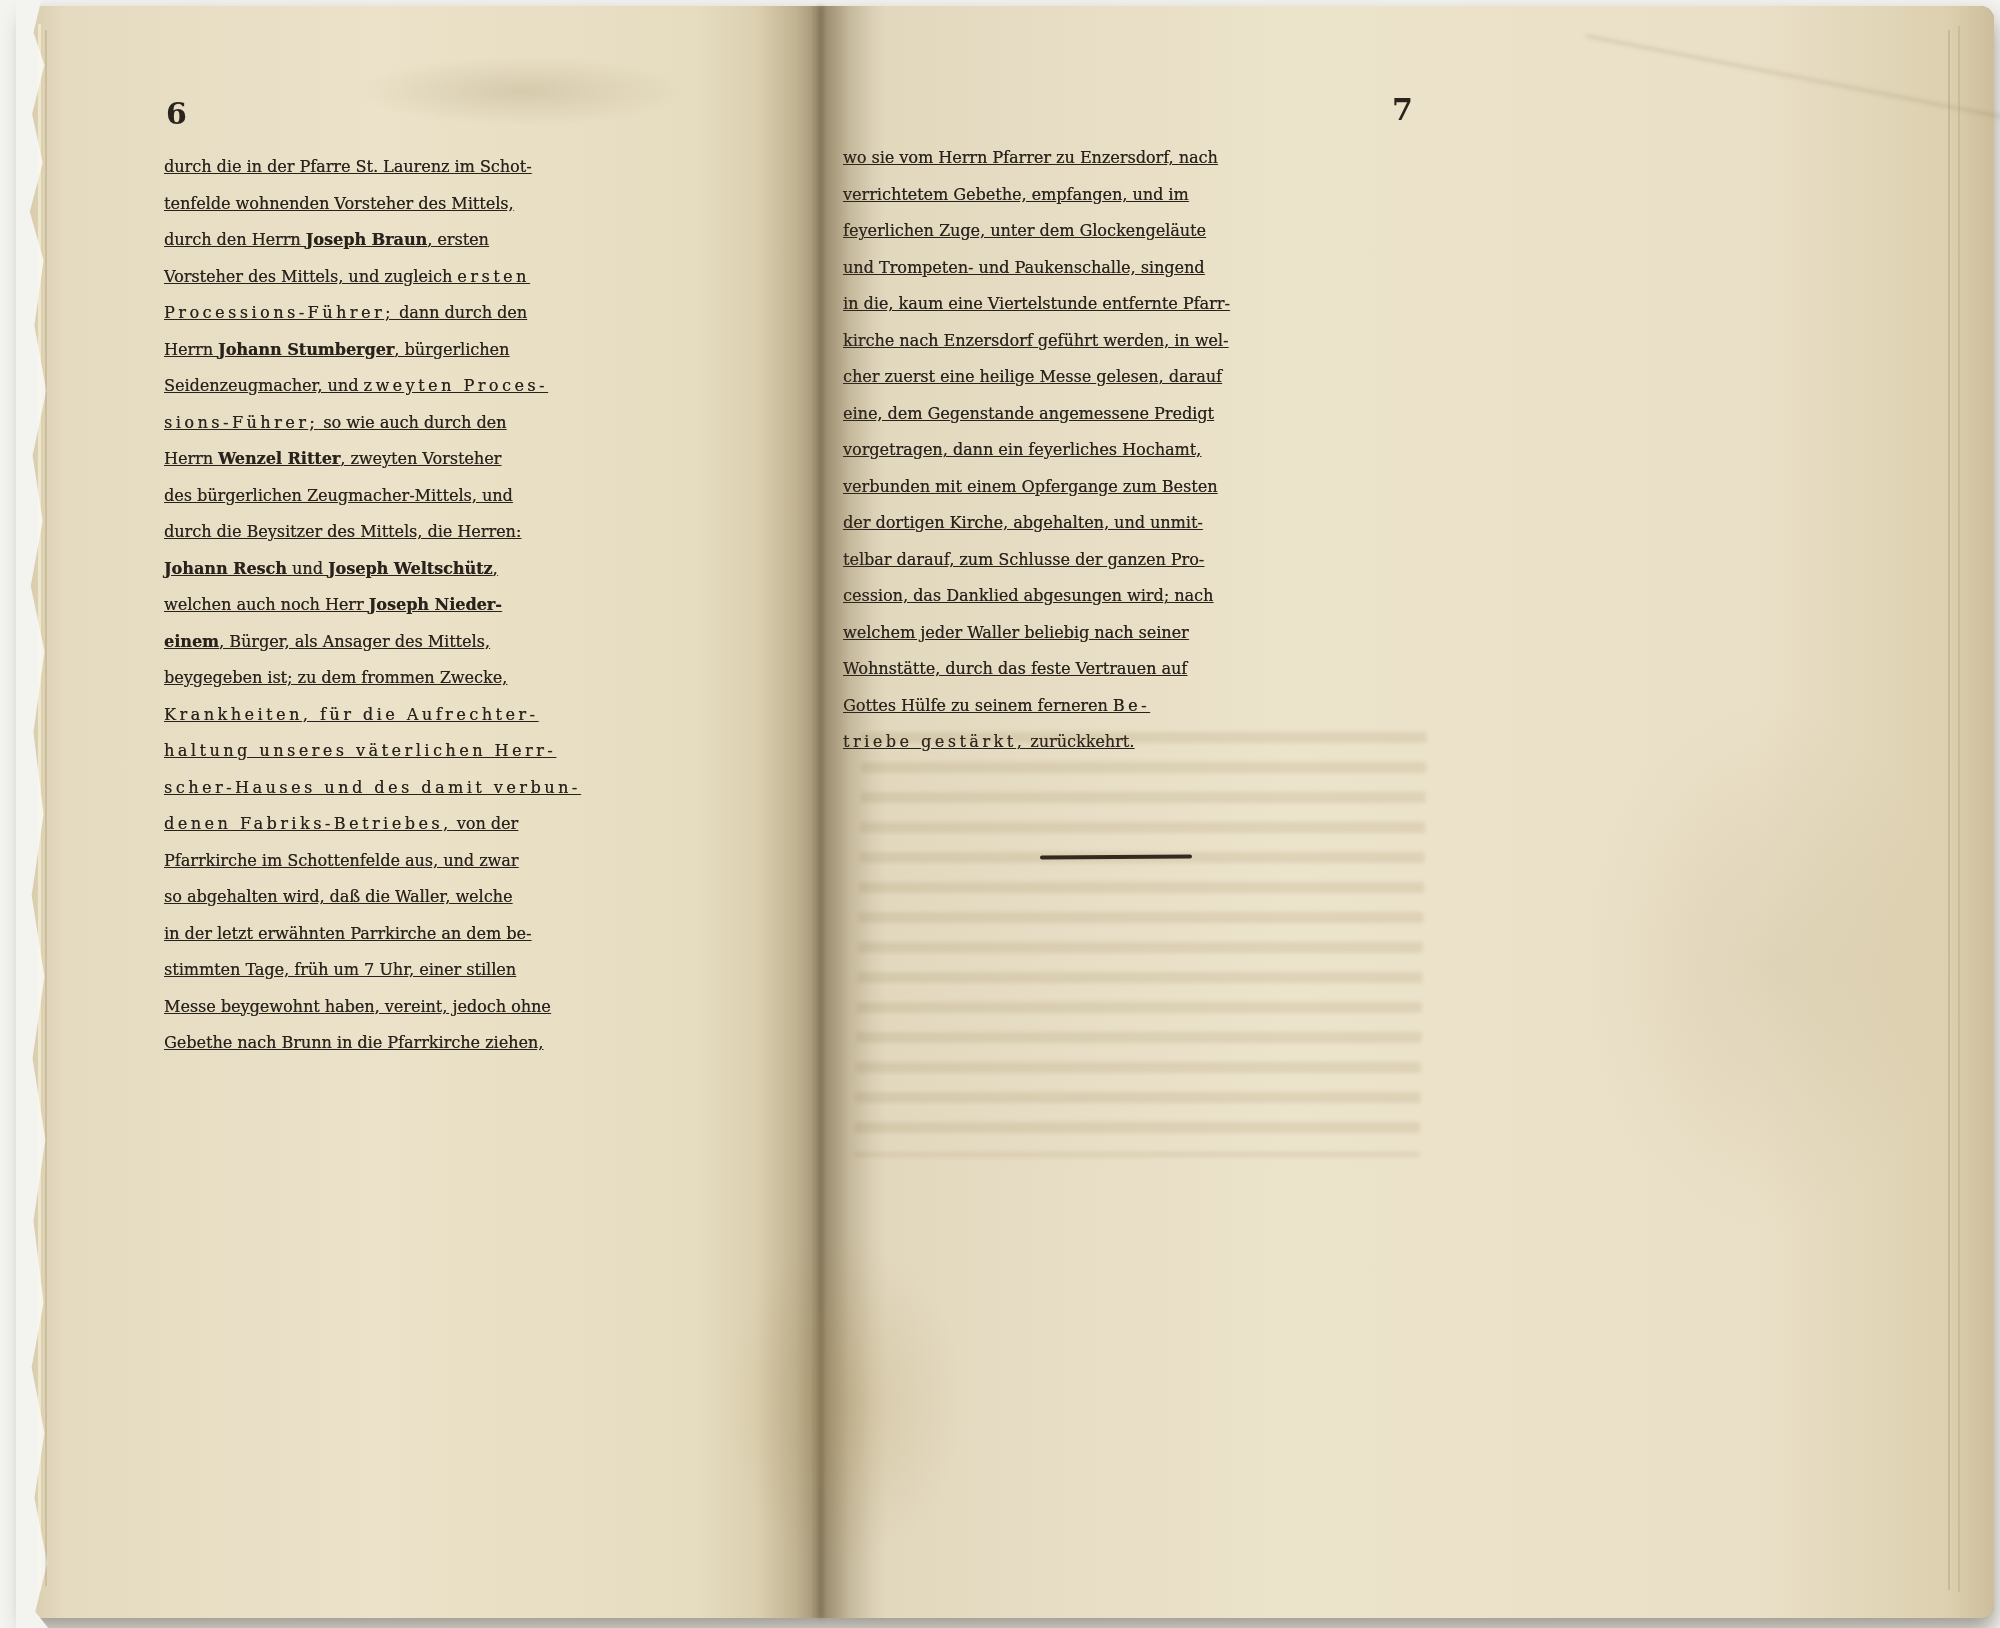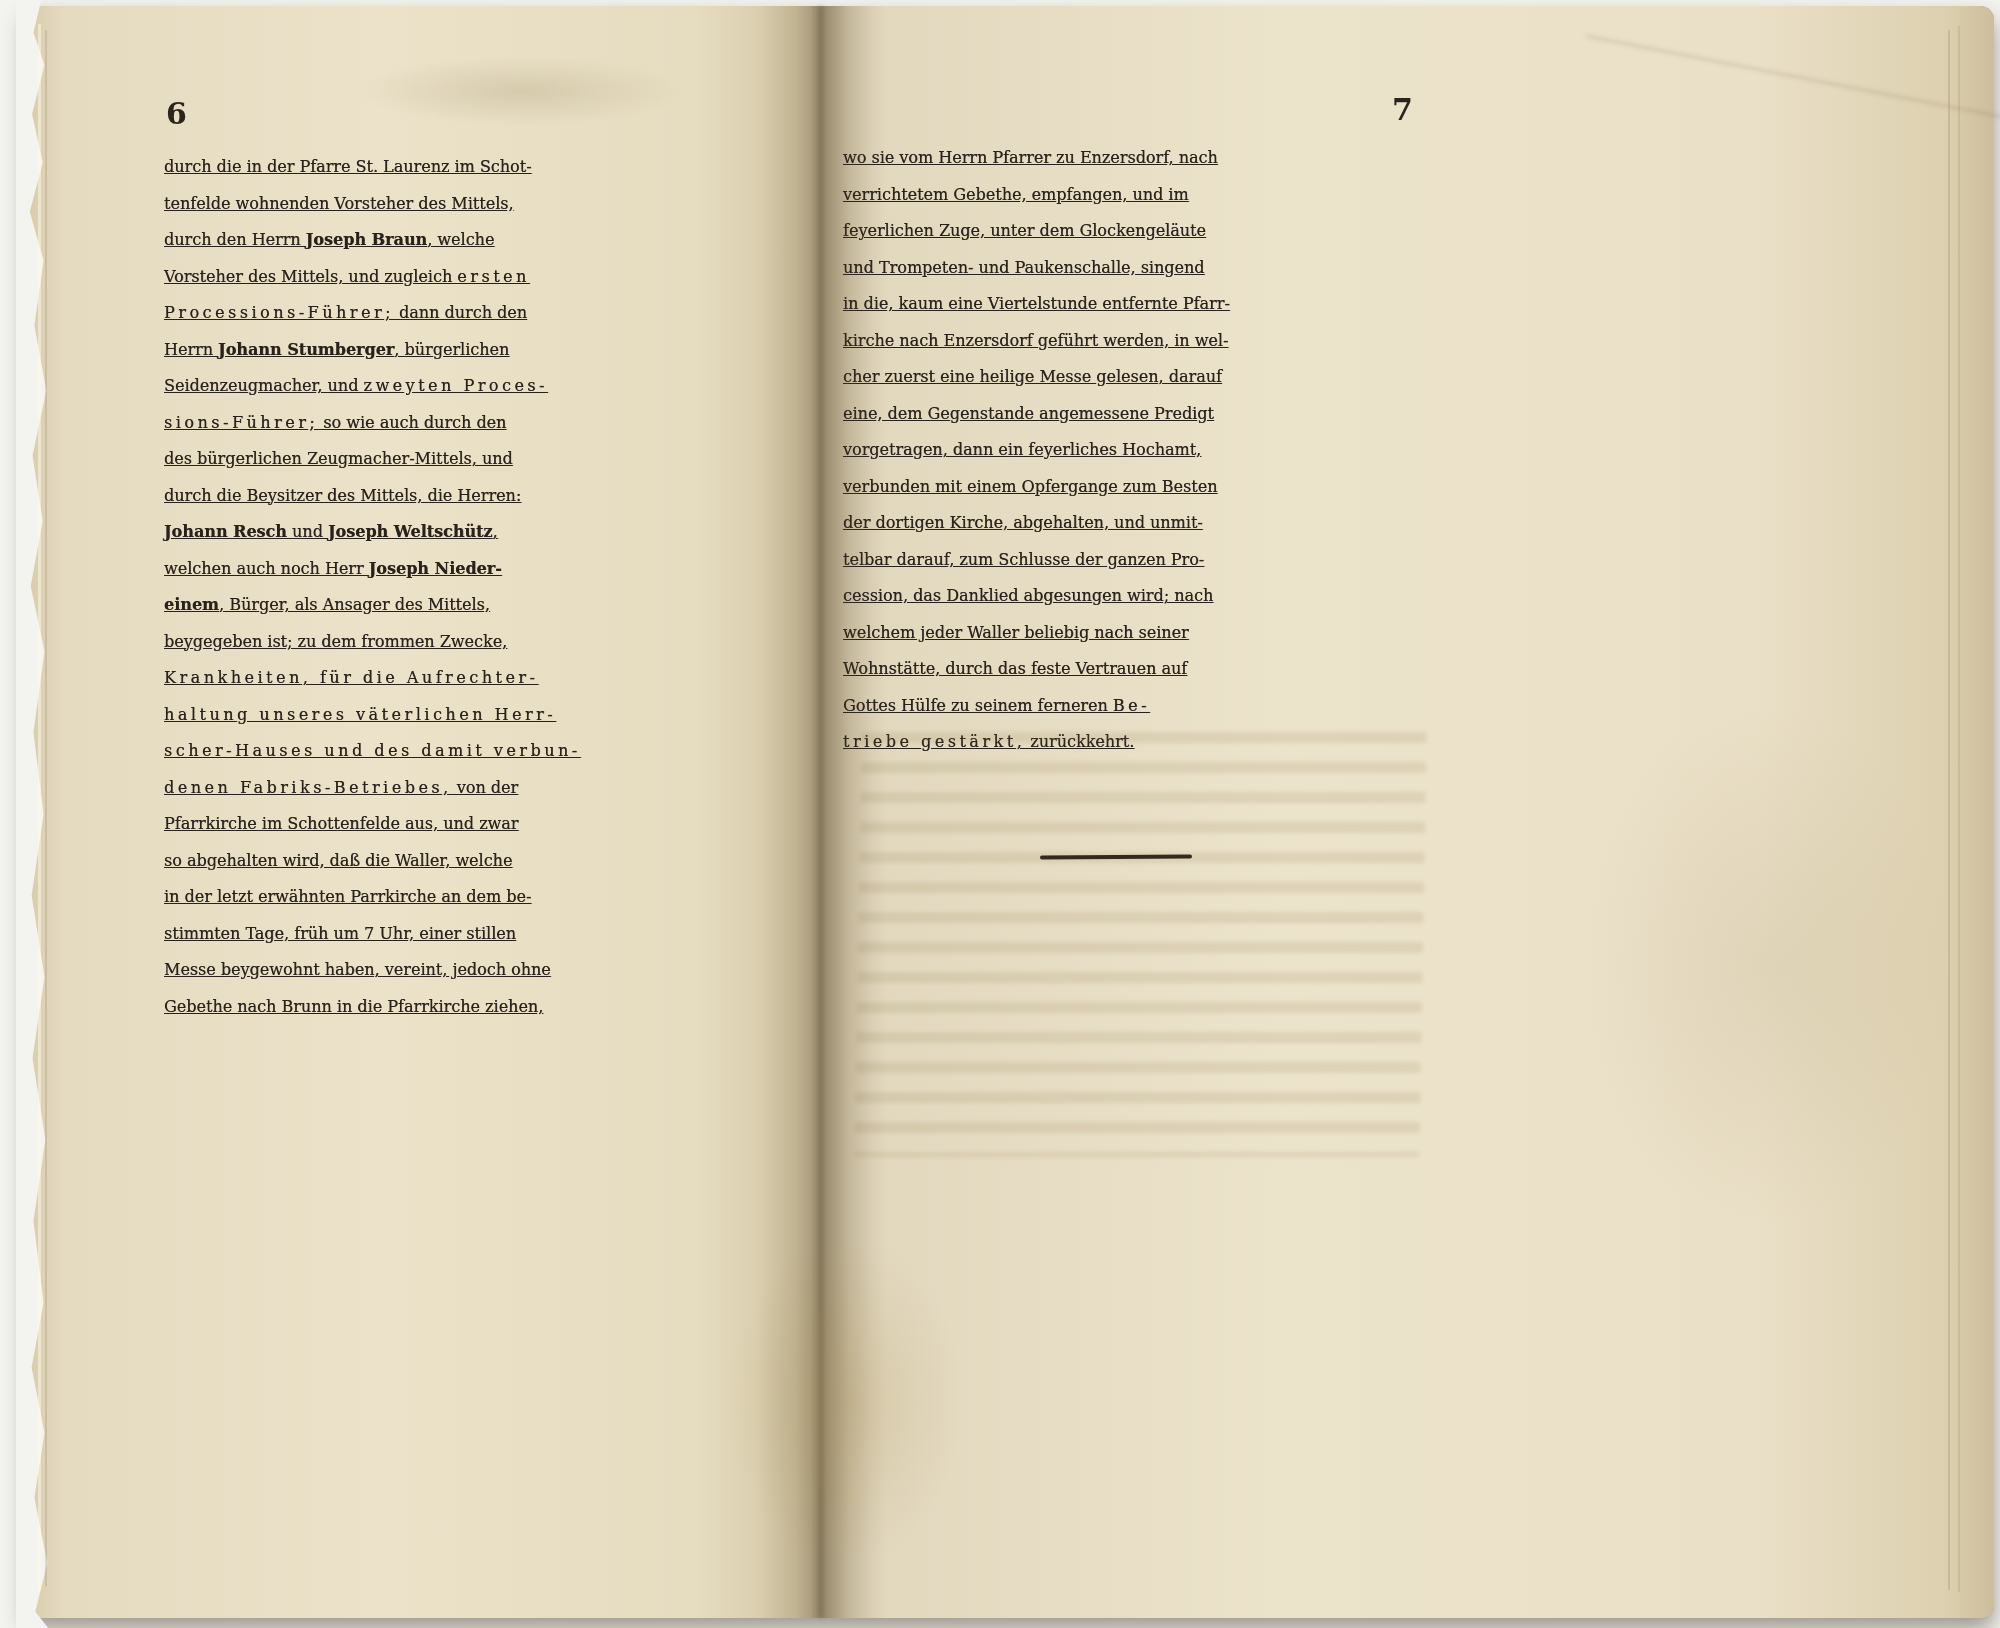--- a/index.html
+++ b/index.html
@@ -91,26 +91,27 @@
 <body>
 
 <div class="photo">
   <div class="book">
 
     <div class="page page-left">
       <div class="pagenum pn-left">6</div>
       <div class="textblock tb-left" id="left-lines">
           <div class="tline"><span>durch die in der Pfarre St. Laurenz im Schot-</span></div>
           <div class="tline"><span>tenfelde wohnenden Vorsteher des Mittels,</span></div>
-          <div class="tline"><span>durch den Herrn </span><span class="b">Joseph Braun</span><span>, welche</span></div>
+          <div class="tline"><span>durch den Herrn </span><span class="b">Joseph Braun</span><span>, ersten</span></div>
           <div class="tline"><span>Vorsteher des Mittels, und zugleich </span><span class="sp">ersten</span></div>
           <div class="tline"><span class="sp">Processions-Führer;</span><span> dann durch den</span></div>
           <div class="tline"><span>Herrn </span><span class="b">Johann Stumberger</span><span>, bürgerlichen</span></div>
           <div class="tline"><span>Seidenzeugmacher, und </span><span class="sp">zweyten Proces-</span></div>
           <div class="tline"><span class="sp">sions-Führer;</span><span> so wie auch durch den</span></div>
+          <div class="tline"><span>Herrn </span><span class="b">Wenzel Ritter</span><span>, zweyten Vorsteher</span></div>
           <div class="tline"><span>des bürgerlichen Zeugmacher-Mittels, und</span></div>
           <div class="tline"><span>durch die Beysitzer des Mittels, die Herren:</span></div>
           <div class="tline"><span class="b">Johann Resch</span><span> und </span><span class="b">Joseph Weltschütz</span><span>,</span></div>
           <div class="tline"><span>welchen auch noch Herr </span><span class="b">Joseph Nieder-</span></div>
           <div class="tline"><span class="b">einem</span><span>, Bürger, als Ansager des Mittels,</span></div>
           <div class="tline"><span>beygegeben ist; zu dem frommen Zwecke,</span></div>
           <div class="tline"><span class="sp">Krankheiten, für die Aufrechter-</span></div>
           <div class="tline"><span class="sp">haltung unseres väterlichen Herr-</span></div>
           <div class="tline"><span class="sp">scher-Hauses und des damit verbun-</span></div>
           <div class="tline"><span class="sp">denen Fabriks-Betriebes,</span><span> von der</span></div>

